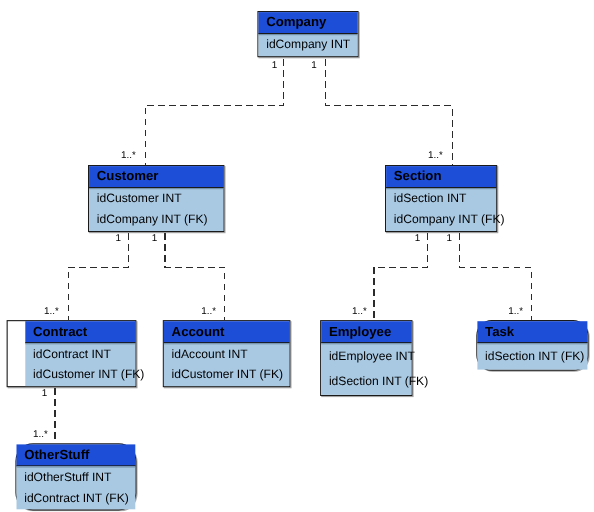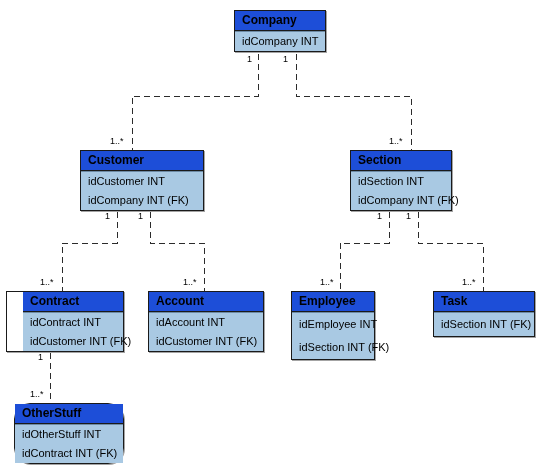--- a/index.html
+++ b/index.html
@@ -116,21 +116,21 @@
           <div class="entity-attr">idCustomer INT (FK)</div>
         </div>
       </div>
       <div class="entity roomy" style="left: 291px; top: 291px; width: 84px;">
         <div class="entity-title">Employee</div>
         <div class="entity-attrs" style="background: rgb(169, 201, 227);">
           <div class="entity-attr">idEmployee INT</div>
           <div class="entity-attr">idSection INT (FK)</div>
         </div>
       </div>
-      <div class="entity roomy" style="left: 433px; top: 291px; width: 102px;">
+      <div class="entity roomy" style="left: 433px; top: 291px; width: 102px; border-radius: 14px;">
         <div class="entity-title">Task</div>
         <div class="entity-attrs" style="background: rgb(169, 201, 227);">
           <div class="entity-attr">idSection INT (FK)</div>
         </div>
       </div>
       <div class="entity" style="left: 14px; top: 403px; width: 110px; border-radius: 16px;">
         <div class="entity-title">OtherStuff</div>
         <div class="entity-attrs" style="background: rgb(169, 201, 227);">
           <div class="entity-attr">idOtherStuff INT</div>
           <div class="entity-attr">idContract INT (FK)</div>

